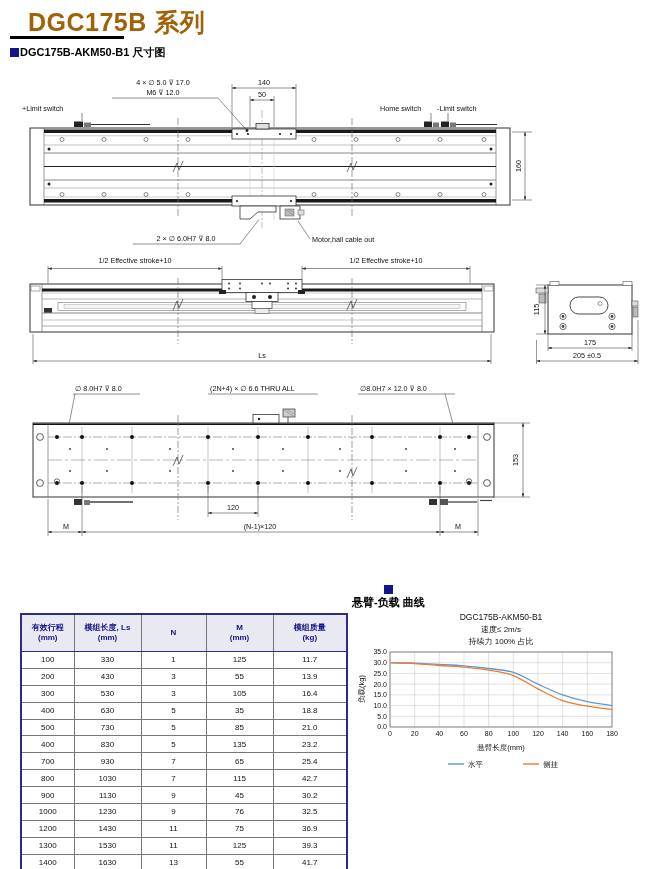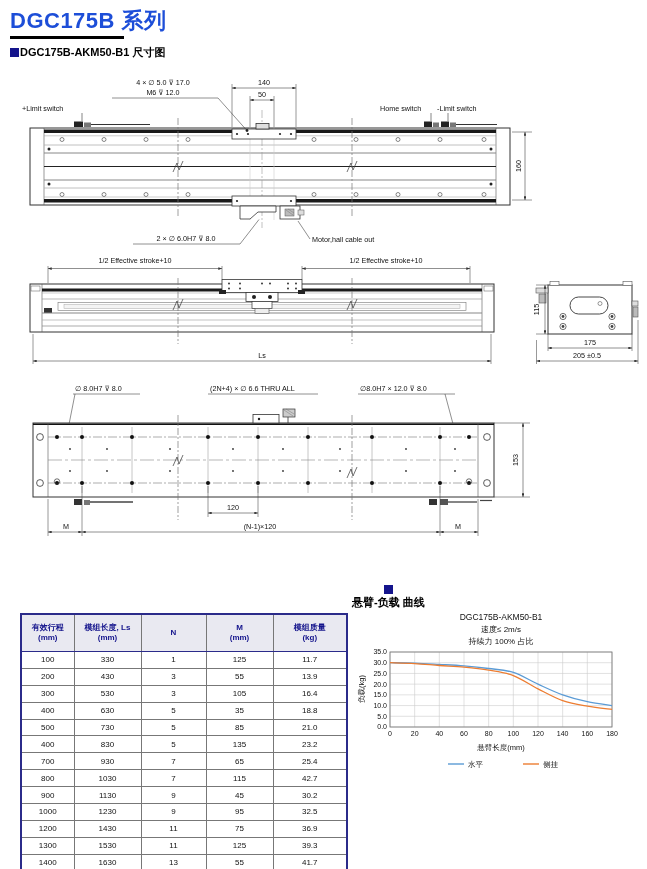--- a/index.html
+++ b/index.html
@@ -1,19 +1,19 @@
 <!DOCTYPE html>
 <html><head>
 <meta charset="utf-8">
 <style>
   html,body{margin:0;padding:0;background:#fff;}
   #page{position:relative;width:647px;height:869px;background:#fff;overflow:hidden;
         font-family:"Liberation Sans",sans-serif;color:#111;}
   .abs{position:absolute;}
-  #main-title{left:10px;top:6px;font-size:22px;font-weight:bold;letter-spacing:0.5px;color:#1d4ed8;}
+  #main-title{left:28px;top:6px;font-size:25px;font-weight:bold;letter-spacing:0.5px;color:#a16207;}
   #title-underline{left:10px;top:36px;width:114px;height:2.5px;background:#000;}
   .section-head{font-size:11px;font-weight:bold;color:#000;display:flex;align-items:center;gap:1px;}
   .sq{display:inline-block;width:9px;height:9px;background:#14148c;}
   svg{position:absolute;left:0;}
   svg text{font-family:"Liberation Sans",sans-serif;fill:#111;}
   .lbl{font-size:7.2px;}
   table#spec{position:absolute;left:20px;top:585px;width:326px;border-collapse:collapse;
              border:2px solid #2b2b8a;table-layout:fixed;background:#fff;margin-top:28px;}
   #spec th{background:#e9e9f1;color:#14148c;font-size:8px;font-weight:bold;line-height:1.2;
            border:1px solid #777;border-bottom:1.5px solid #2b2b8a;padding:3px 0;height:30px;}
@@ -438,21 +438,21 @@
           <td>900</td>
           <td>1130</td>
           <td>9</td>
           <td>45</td>
           <td>30.2</td>
         </tr>
         <tr>
           <td>1000</td>
           <td>1230</td>
           <td>9</td>
-          <td>95</td>
+          <td>76</td>
           <td>32.5</td>
         </tr>
         <tr>
           <td>1200</td>
           <td>1430</td>
           <td>11</td>
           <td>75</td>
           <td>36.9</td>
         </tr>
         <tr>

